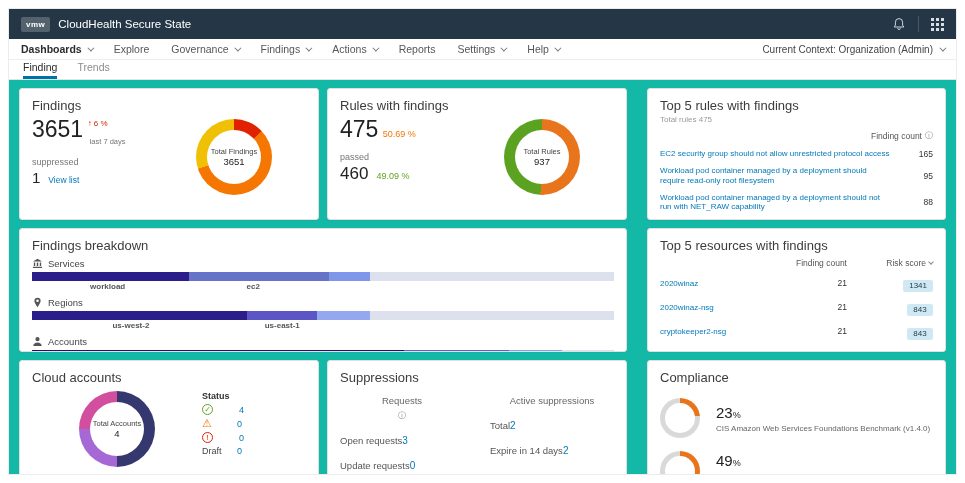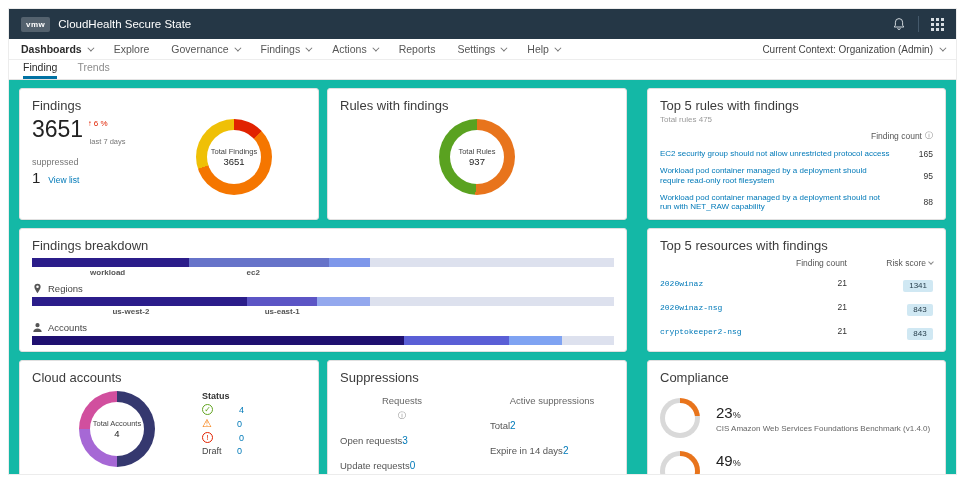--- a/index.html
+++ b/index.html
@@ -70,21 +70,21 @@
   
   .list-head { display:flex; justify-content:flex-end; gap:64px; font-size:8.5px; color:#565656; margin-top:6px; }
   .list-head .hcell { display:flex; align-items:center; gap:3px; }
   .info-i { font-size:8px; color:#8a8a8a; }
   .sort-caret { width:4px; height:4px; border-right:1.2px solid #8a8a8a; border-bottom:1.2px solid #8a8a8a;
                 transform:rotate(45deg); display:inline-block; margin-bottom:2px; }
   .rule-row { display:flex; justify-content:space-between; align-items:center; margin-top:7.5px; }
   .rule-row .rname { font-size:8px; max-width:230px; line-height:1.2; }
   .rule-row .rcount { font-size:8.5px; color:#333; }
   .res-row { display:flex; align-items:center; margin-top:6px; }
-  .res-row .rname { font-size:8px; flex:1;font-family:Liberation Mono, monospace; }
+  .res-row .rname { font-size:8px; flex:1; }
   .res-row .rcount { font-size:8.5px; color:#333; width:90px; text-align:right; }
   .res-row .rrisk { width:86px; text-align:right; }
   .risk-badge { display:inline-block; background:#d0e8f3; color:#29404e; font-size:8px;
                 padding:1.5px 6px; border-radius:2px; min-width:26px; text-align:center; }
   .res-head { display:flex; font-size:8.5px; color:#565656; margin-top:5px; }
   .res-head .h1 { flex:1; } .res-head .h2 { width:90px; text-align:right; }
   .res-head .h3 { width:86px; text-align:right; display:flex; justify-content:flex-end; align-items:center; gap:3px; }
 
   
   .bd-group { margin-top:5px; }
@@ -215,20 +215,29 @@
             <span>Total Findings</span>
             <b>3651</b>
           </div>
         </div>
       </div>
     </div>
 
     <div class="card">
       <div class="card-title">Rules with findings</div>
       <div class="stat-flex">
+        <div class="stat-left">
+          <span class="big-num">475</span>
+          <span class="pct-orange">50.69 %</span>
+          <div class="mini-label">passed</div>
+          <div class="sup-row">
+            <span class="mid-num">460</span>
+            <span class="pct-green">49.09 %</span>
+          </div>
+        </div>
         <div class="donut" style="background: conic-gradient(rgb(232, 116, 28) 0%, rgb(232, 116, 28) 50.69%, rgb(90, 162, 32) 50.69%, rgb(90, 162, 32) 100%);">
           <div class="donut-hole"></div>
           <div class="donut-center">
             <span>Total Rules</span>
             <b>937</b>
           </div>
         </div>
       </div>
     </div>
 
@@ -257,20 +266,26 @@
         <a class="link rname">EC2 security group should restrict public access</a>
         <span class="rcount">72</span>
       </div>
 
     </div>
 
     <div class="card span2">
       <div class="card-title">Findings breakdown</div>
 
       <div class="bd-group">
+        <div class="bd-label">
+          <svg width="11" height="11" viewBox="0 0 12 12">
+              <path d="M6 0.8 1 3.8h10zM2 4.8h1.5v4H2zM5.2 4.8h1.6v4H5.2zM8.5 4.8H10v4H8.5zM1 9.6h10v1.2H1z"></path>
+            </svg>
+          <span>Services</span>
+        </div>
         <div class="bar-track">
             <div style="width: 27%; background: rgb(43, 29, 138);"></div>
             <div style="width: 24%; background: rgb(102, 115, 201);"></div>
             <div style="width: 7%; background: rgb(126, 151, 234);"></div>
             <div style="width: 42%; background: rgb(221, 225, 238);"></div>
           </div>
         <div class="bar-labels">
             <div class="bar-label" style="left: 13%;">workload</div>
             <div class="bar-label" style="left: 38%;">ec2</div>
           </div>

